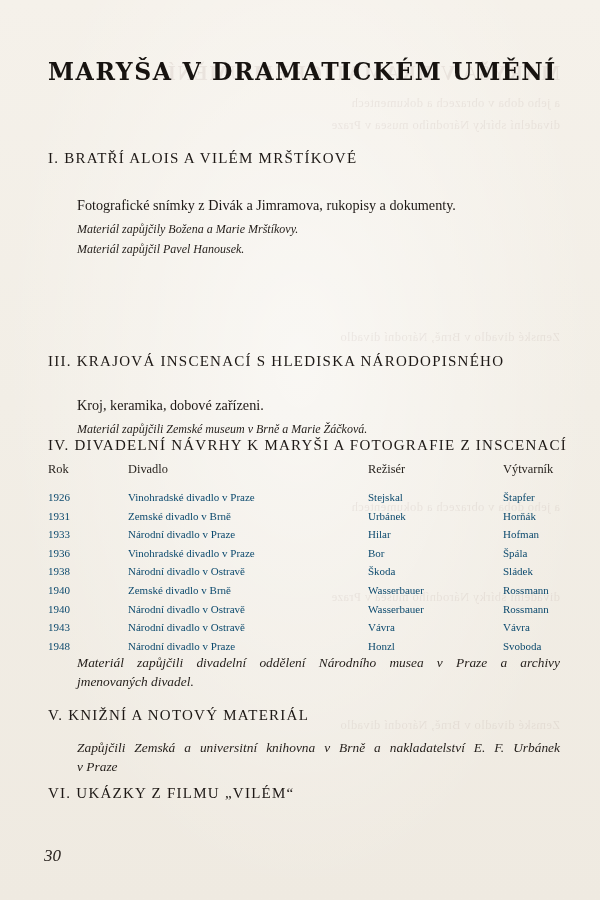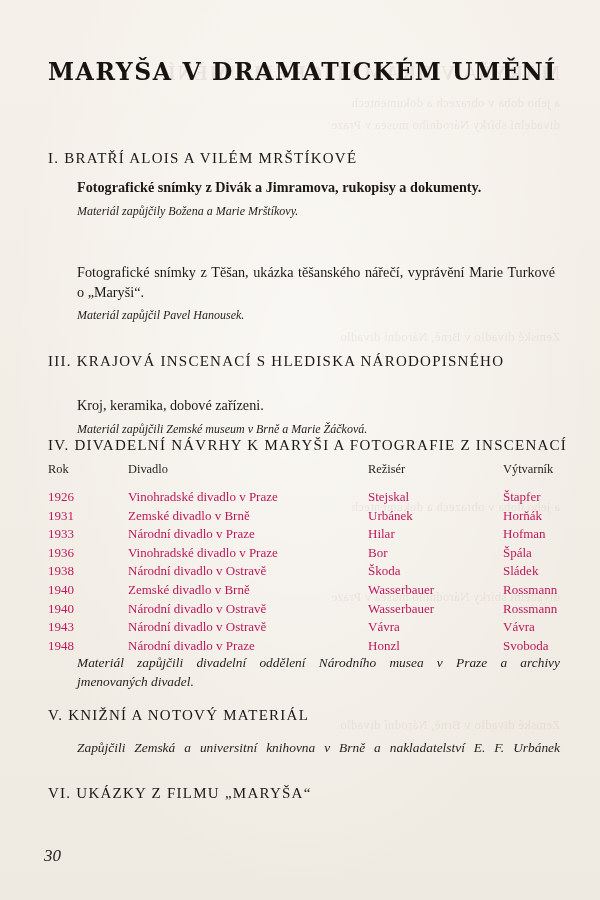--- a/index.html
+++ b/index.html
@@ -108,23 +108,23 @@
     text-align: left;
     vertical-align: baseline;
   }
   .tbl thead th {
     font-weight: normal;
     font-size: 12.4px;
     padding-bottom: 11px;
     color: #241f1a;
   }
   .tbl tbody td {
-    font-size: 13px;
+    font-size: 11px;
     line-height: 18.6px;
-    color: #be185d;
+    color: #0c4a6e;
     white-space: nowrap;
   }
   .c-rok   { width: 80px; }
   .c-div   { width: 240px; }
   .c-rez   { width: 135px; }
   .c-vyt   { width: 57px; }
 
   .tbl-note {
     position: absolute;
     left: 77px;
@@ -161,26 +161,25 @@
   <div class="bl-line" style="left:40px; top:590px;">divadelní sbírky Národního musea v Praze</div>
   <div class="bl-line" style="left:40px; top:718px;">Zemské divadlo v Brně, Národní divadlo</div>
 </div>
 
 <div class="page">
 
   <div class="doc-title">MARYŠA V DRAMATICKÉM UMĚNÍ</div>
 
   <div class="section" style="top:150px;">
     <div class="sec-head">I. BRATŘÍ ALOIS A VILÉM MRŠTÍKOVÉ</div>
-    <div class="body-line" style="margin-top:11px;font-weight:bold;">Fotografické snímky z Divák a Jimramova, rukopisy a dokumenty.</div>
+    <div class="body-line" style="margin-top:29px;">Fotografické snímky z Divák a Jimramova, rukopisy a dokumenty.</div>
     <div class="note">Materiál zapůjčily Božena a Marie Mrštíkovy.</div>
   </div>
 
   <div class="section" style="top:236px;">
-    <div class="body-line two-line" style="margin-top:27px;">Fotografické snímky z Těšan, ukázka těšanského nářečí, vyprávění Marie Turkové o „Maryši“.</div>
     <div class="note">Materiál zapůjčil Pavel Hanousek.</div>
   </div>
 
   <div class="section" style="top:353px;">
     <div class="sec-head">III. KRAJOVÁ INSCENACÍ S HLEDISKA NÁRODOPISNÉHO</div>
     <div class="body-line" style="margin-top:26px;">Kroj, keramika, dobové zařízeni.</div>
     <div class="note">Materiál zapůjčili Zemské museum v Brně a Marie Žáčková.</div>
   </div>
 
   <div class="section" style="top:437px;">
@@ -257,21 +256,22 @@
   <div class="tbl-note" style="top:653px;">
     <span class="l1">Materiál zapůjčili divadelní oddělení Národního musea v Praze a archivy</span>
     <span class="l2">jmenovaných divadel.</span>
   </div>
 
   <div class="section" style="top:707px;">
     <div class="sec-head">V. KNIŽNÍ A NOTOVÝ MATERIÁL</div>
   </div>
   <div class="tbl-note" style="top:738px;">
     <span class="l1">Zapůjčili Zemská a universitní knihovna v Brně a nakladatelství E. F. Urbánek</span>
+    <span class="l2">v Praze</span>
   </div>
 
   <div class="section" style="top:785px;">
-    <div class="sec-head">VI. UKÁZKY Z FILMU „MARYŠA“</div>
+    <div class="sec-head">VI. UKÁZKY Z FILMU „VILÉM“</div>
   </div>
 
   <div class="folio">30</div>
 
 </div>
 
 </body></html>

